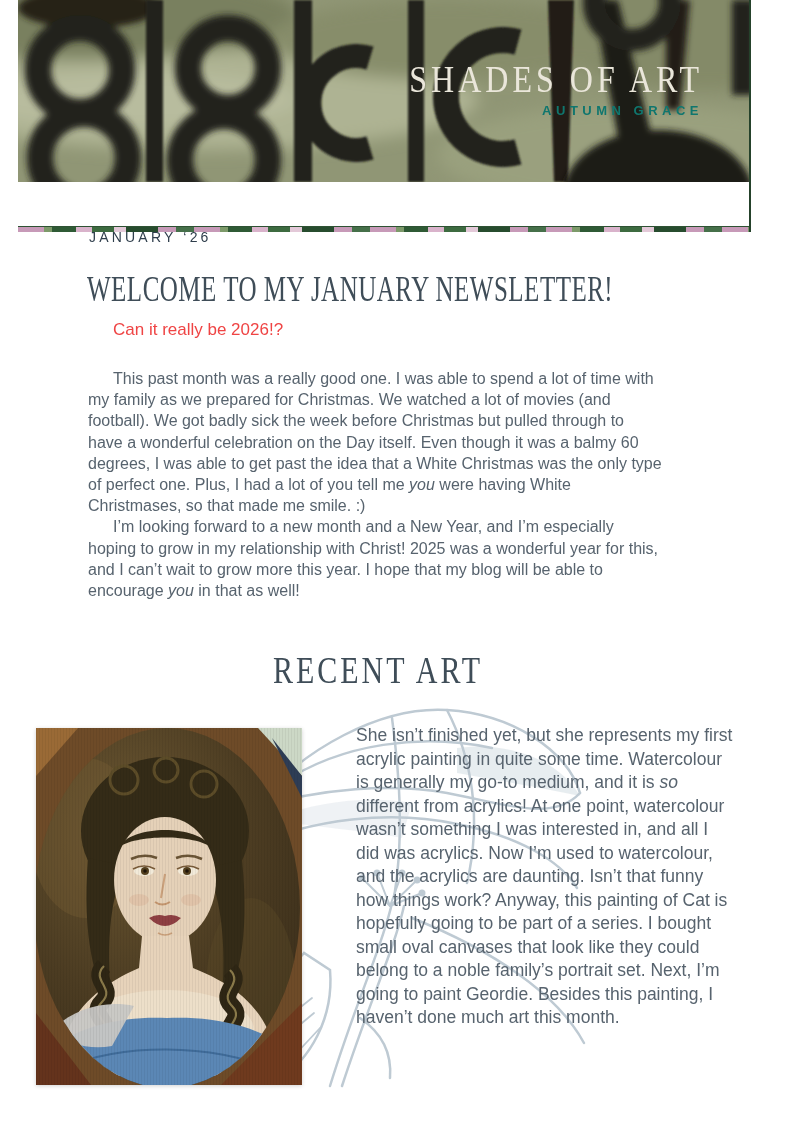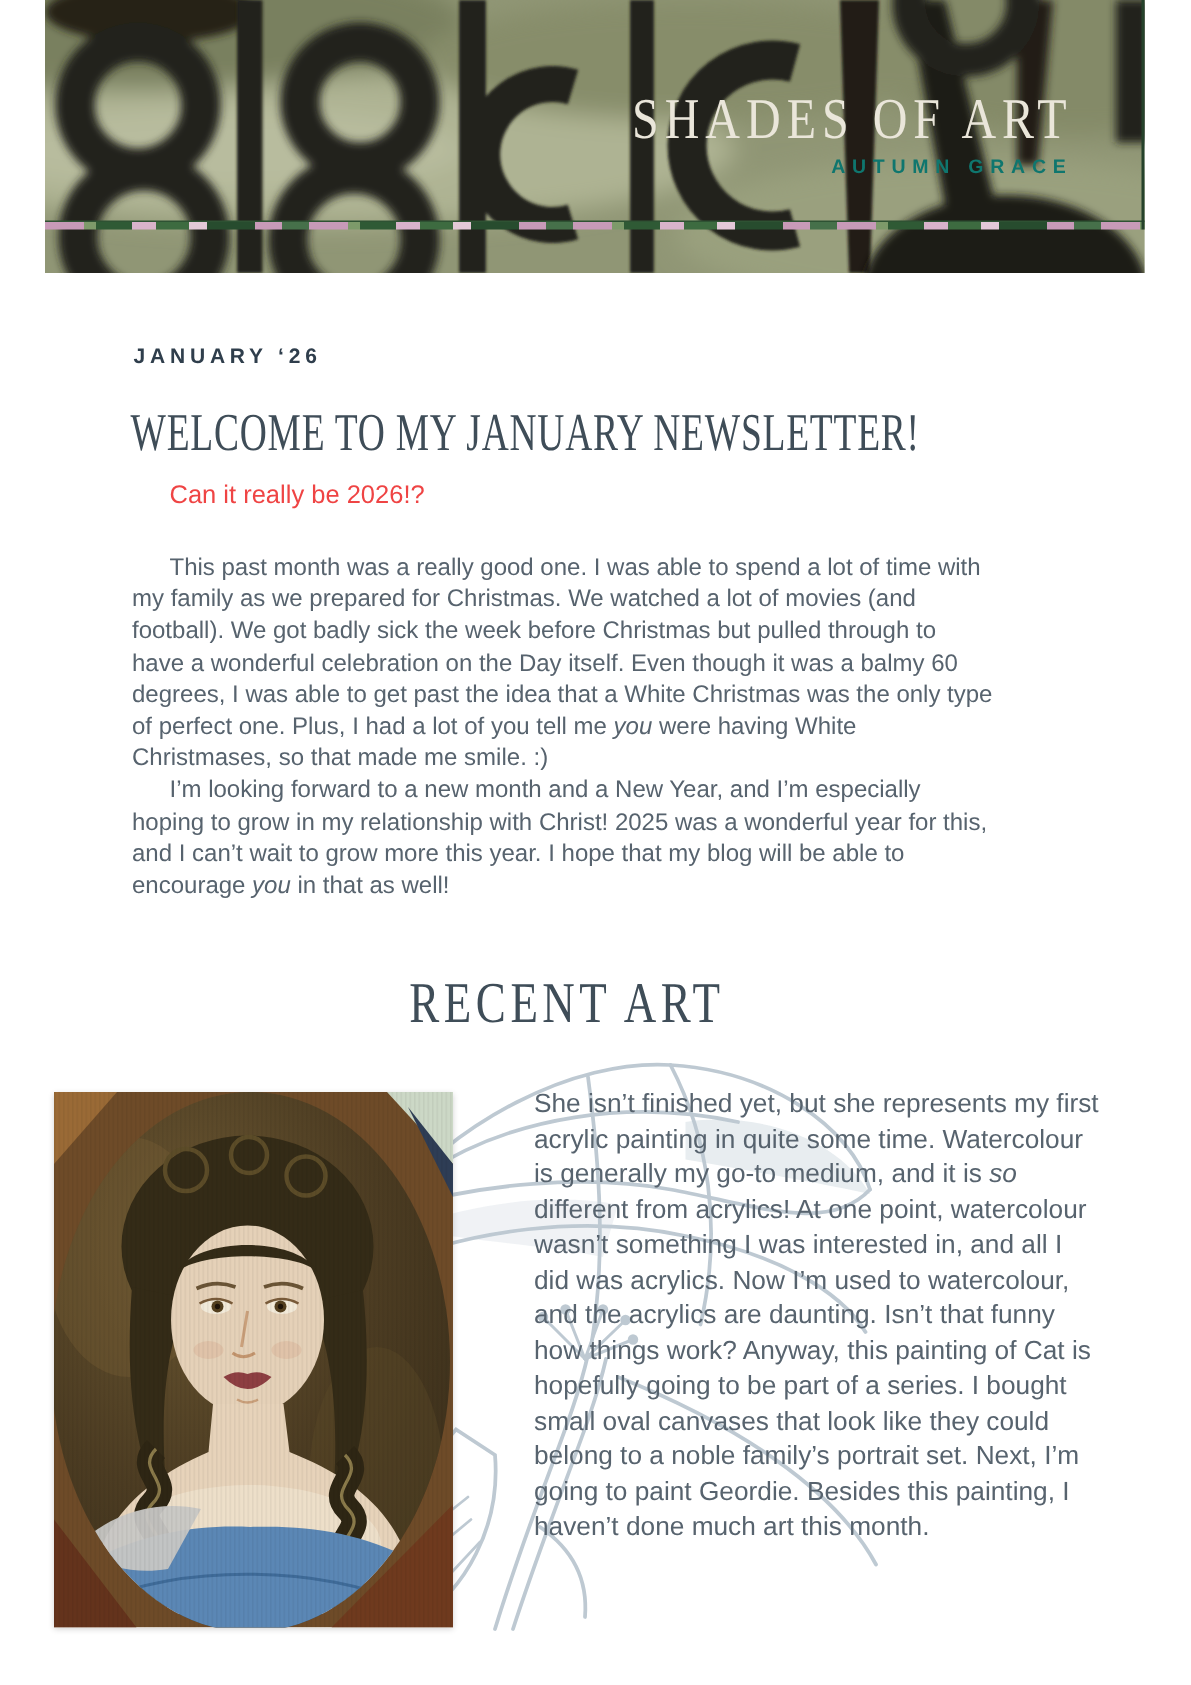--- a/index.html
+++ b/index.html
@@ -3,21 +3,21 @@
 <meta charset="utf-8">
 <style>
   html,body { margin:0; padding:0; background:#ffffff; }
   .page {
     position:relative; width:794px; height:1123px; background:#ffffff;
     overflow:hidden; font-family:"Liberation Sans", sans-serif;
   }
   em { font-style:italic;text-align:right; }
 
   
-  .masthead { position:absolute; left:30px; top:0; width:733px; height:153px; }
+  .masthead { position:absolute; left:18px; top:0; width:733px; height:232px; }
   .masthead .fence-svg { position:absolute; left:0; top:0; width:733px; height:182px; display:block; }
   .floral-strip {
     position:absolute; left:0; right:0; bottom:0; height:5px;
     border-top:1px solid #2e5233;
     background: repeating-linear-gradient(90deg,
       #c79ab8 0 26px, #7d9a6a 26px 34px, #2f5a35 34px 58px, #d9b3cb 58px 74px,
       #3d6b40 74px 96px, #e3c9d8 96px 108px, #274c2e 108px 140px,
       #c79ab8 140px 158px, #46704a 158px 176px);
   }
   .masthead-edge { position:absolute; right:0; top:0; bottom:0; width:2px; background:#25422b; }
@@ -28,21 +28,21 @@
     transform:scaleY(1.2); transform-origin:right top;
   }
   .masthead-author {
     position:absolute; right:48px; top:103px;
     font-size:13px; font-weight:700; letter-spacing:4.5px; color:#0f766e; white-space:nowrap;
   }
 
   
   .issue-label {
     position:absolute; left:89px; top:229px;
-    font-size:14px; font-weight:700; letter-spacing:3.2px; color:#2F3E4C; white-space:nowrap;
+    font-size:14px; font-weight:400; letter-spacing:3.2px; color:#2F3E4C; white-space:nowrap;
   }
   .welcome-heading {
     position:absolute; left:87px; top:270px;
     font-family:"Liberation Serif", serif; font-weight:400;
     font-size:25px; letter-spacing:0.5px; color:#3F4D58; white-space:nowrap;
     transform:scaleY(1.42); transform-origin:left top;
   }
   .opening-line { position:absolute; left:113px; top:320px; font-size:17px; color:#ef4444; }
   .body-copy {
     position:absolute; left:88px; top:368px; width:574px;

